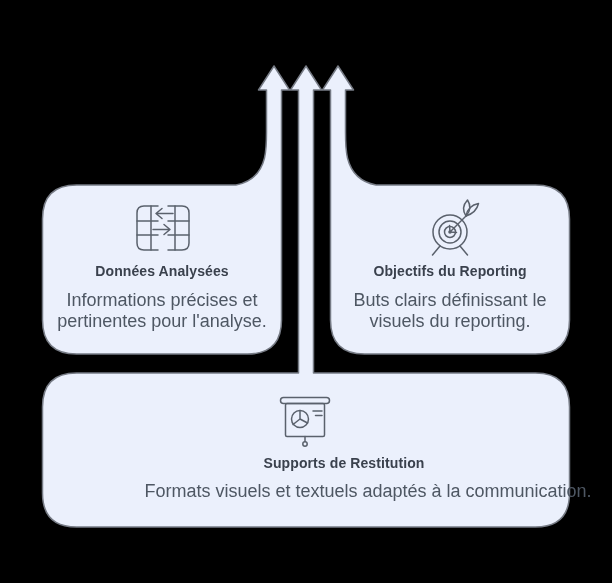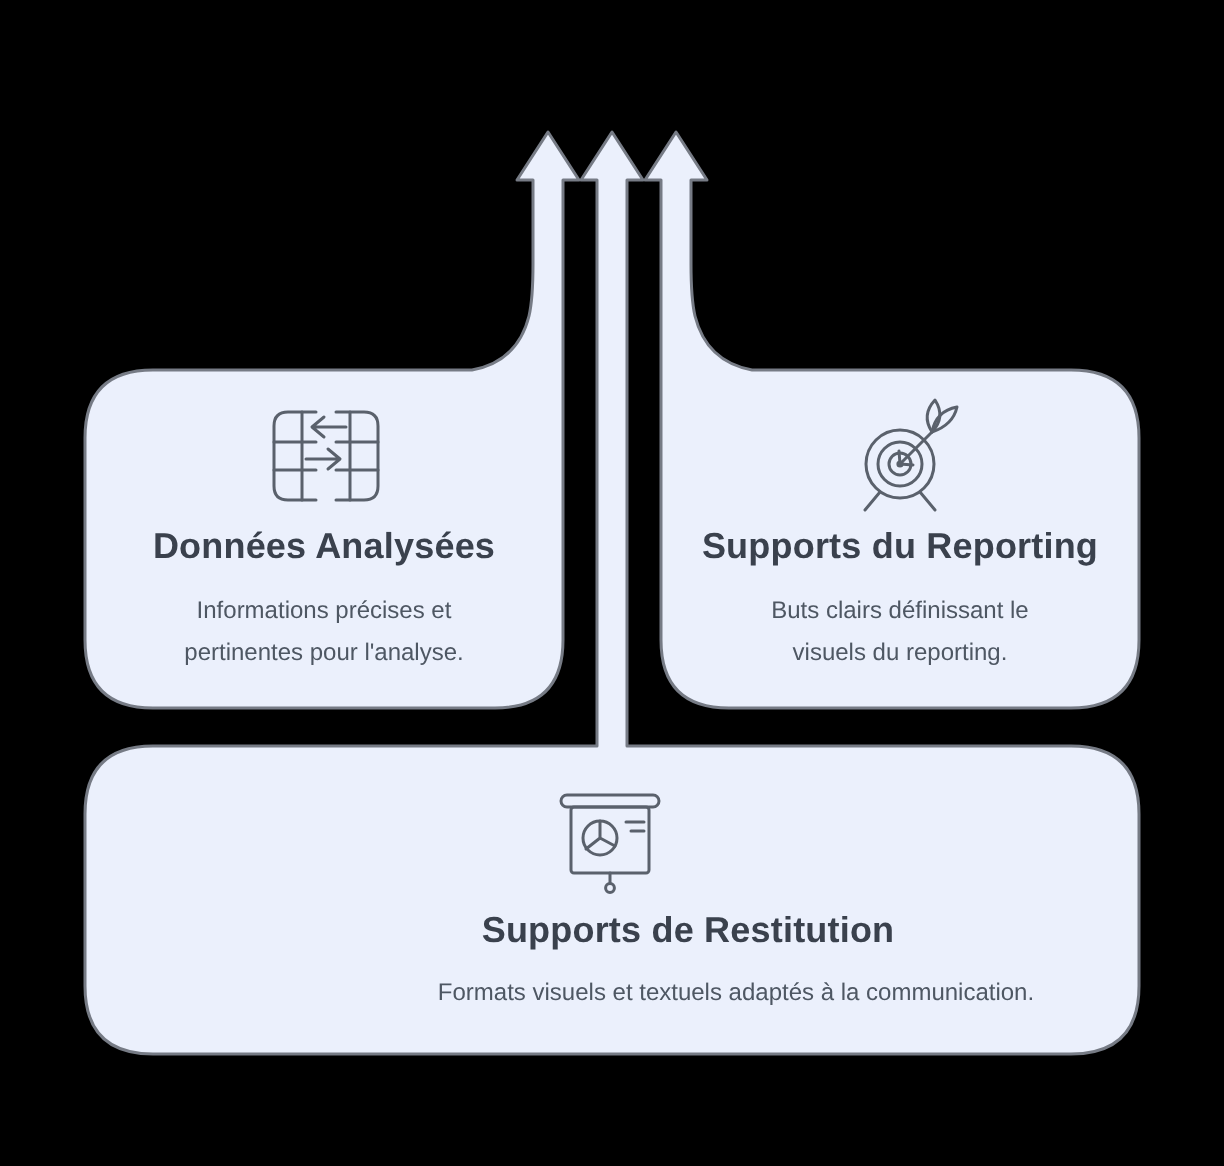--- a/index.html
+++ b/index.html
@@ -35,28 +35,28 @@
   }
   .icon-fill {
     fill: var(--icon-stroke, #5a616c);
     stroke: none;
   }
   .text-block {
     position: absolute;
     text-align: center;
   }
   .card-title {
-    font-size: 18px;
+    font-size: 14px;
     font-weight: bold;
     color: var(--title-color, #3a414d);
     letter-spacing: 0.1px;
   }
   .card-desc {
     margin-top: 11px;
-    font-size: 12px;
+    font-size: 18px;
     line-height: 21px;
     color: var(--desc-color, #4e5763);
     white-space: pre-line;
   }
   .text-left  { left: 42px;  width: 240px; top: 263px; }
   .text-right { left: 330px; width: 240px; top: 263px; }
   .text-bottom{ left: 42px;  width: 604px; top: 455px; }
   .text-bottom .card-desc { margin-top: 10px; padding-left: 48px; }
 </style>
 </head>
@@ -114,21 +114,21 @@
     </g>
   </svg>
 
   <div class="text-block text-left">
     <div class="card-title">Données Analysées</div>
     <div class="card-desc">Informations précises et
 pertinentes pour l'analyse.</div>
   </div>
 
   <div class="text-block text-right">
-    <div class="card-title">Supports du Reporting</div>
+    <div class="card-title">Objectifs du Reporting</div>
     <div class="card-desc">Buts clairs définissant le
 visuels du reporting.</div>
   </div>
 
   <div class="text-block text-bottom">
     <div class="card-title">Supports de Restitution</div>
     <div class="card-desc">Formats visuels et textuels adaptés à la communication.</div>
   </div>
 
 </div>

